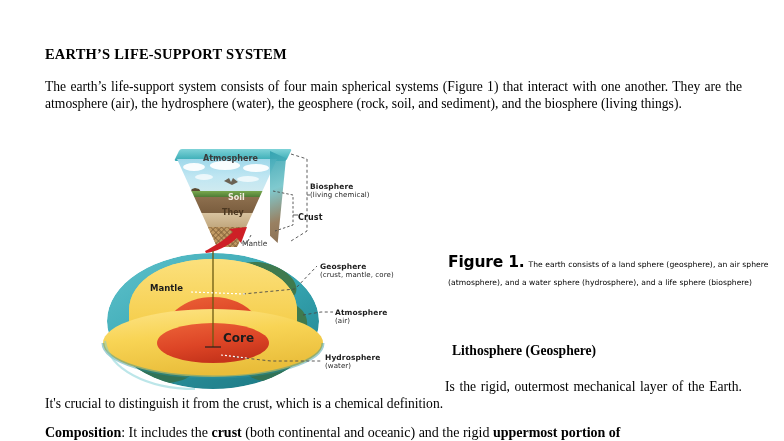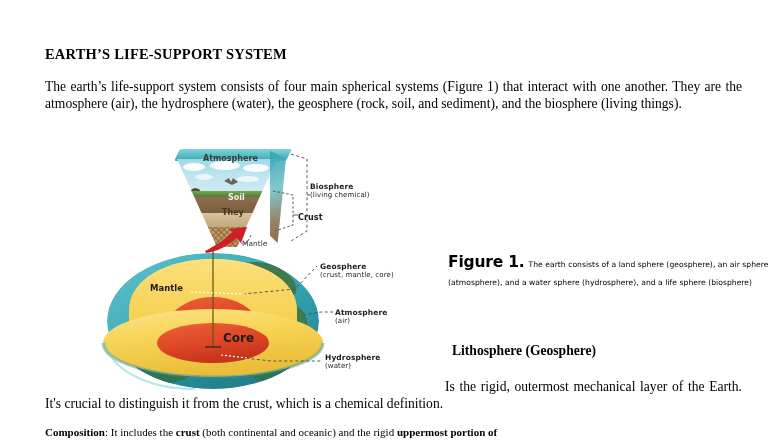--- a/index.html
+++ b/index.html
@@ -227,21 +227,21 @@
     float: left;
     width: 400px;
     height: 15px;
   }
 
   .comp-para {
     position: absolute;
     left: 45px;
     top: 424px;
     width: 697px;
-    font-size: 11px;
+    font-size: 14px;
     line-height: 17.2px;
     text-align: justify;
   }
   .comp-para b { font-weight: bold; }
 </style>
 </head>
 <body>
 
 <div id="page">
 

